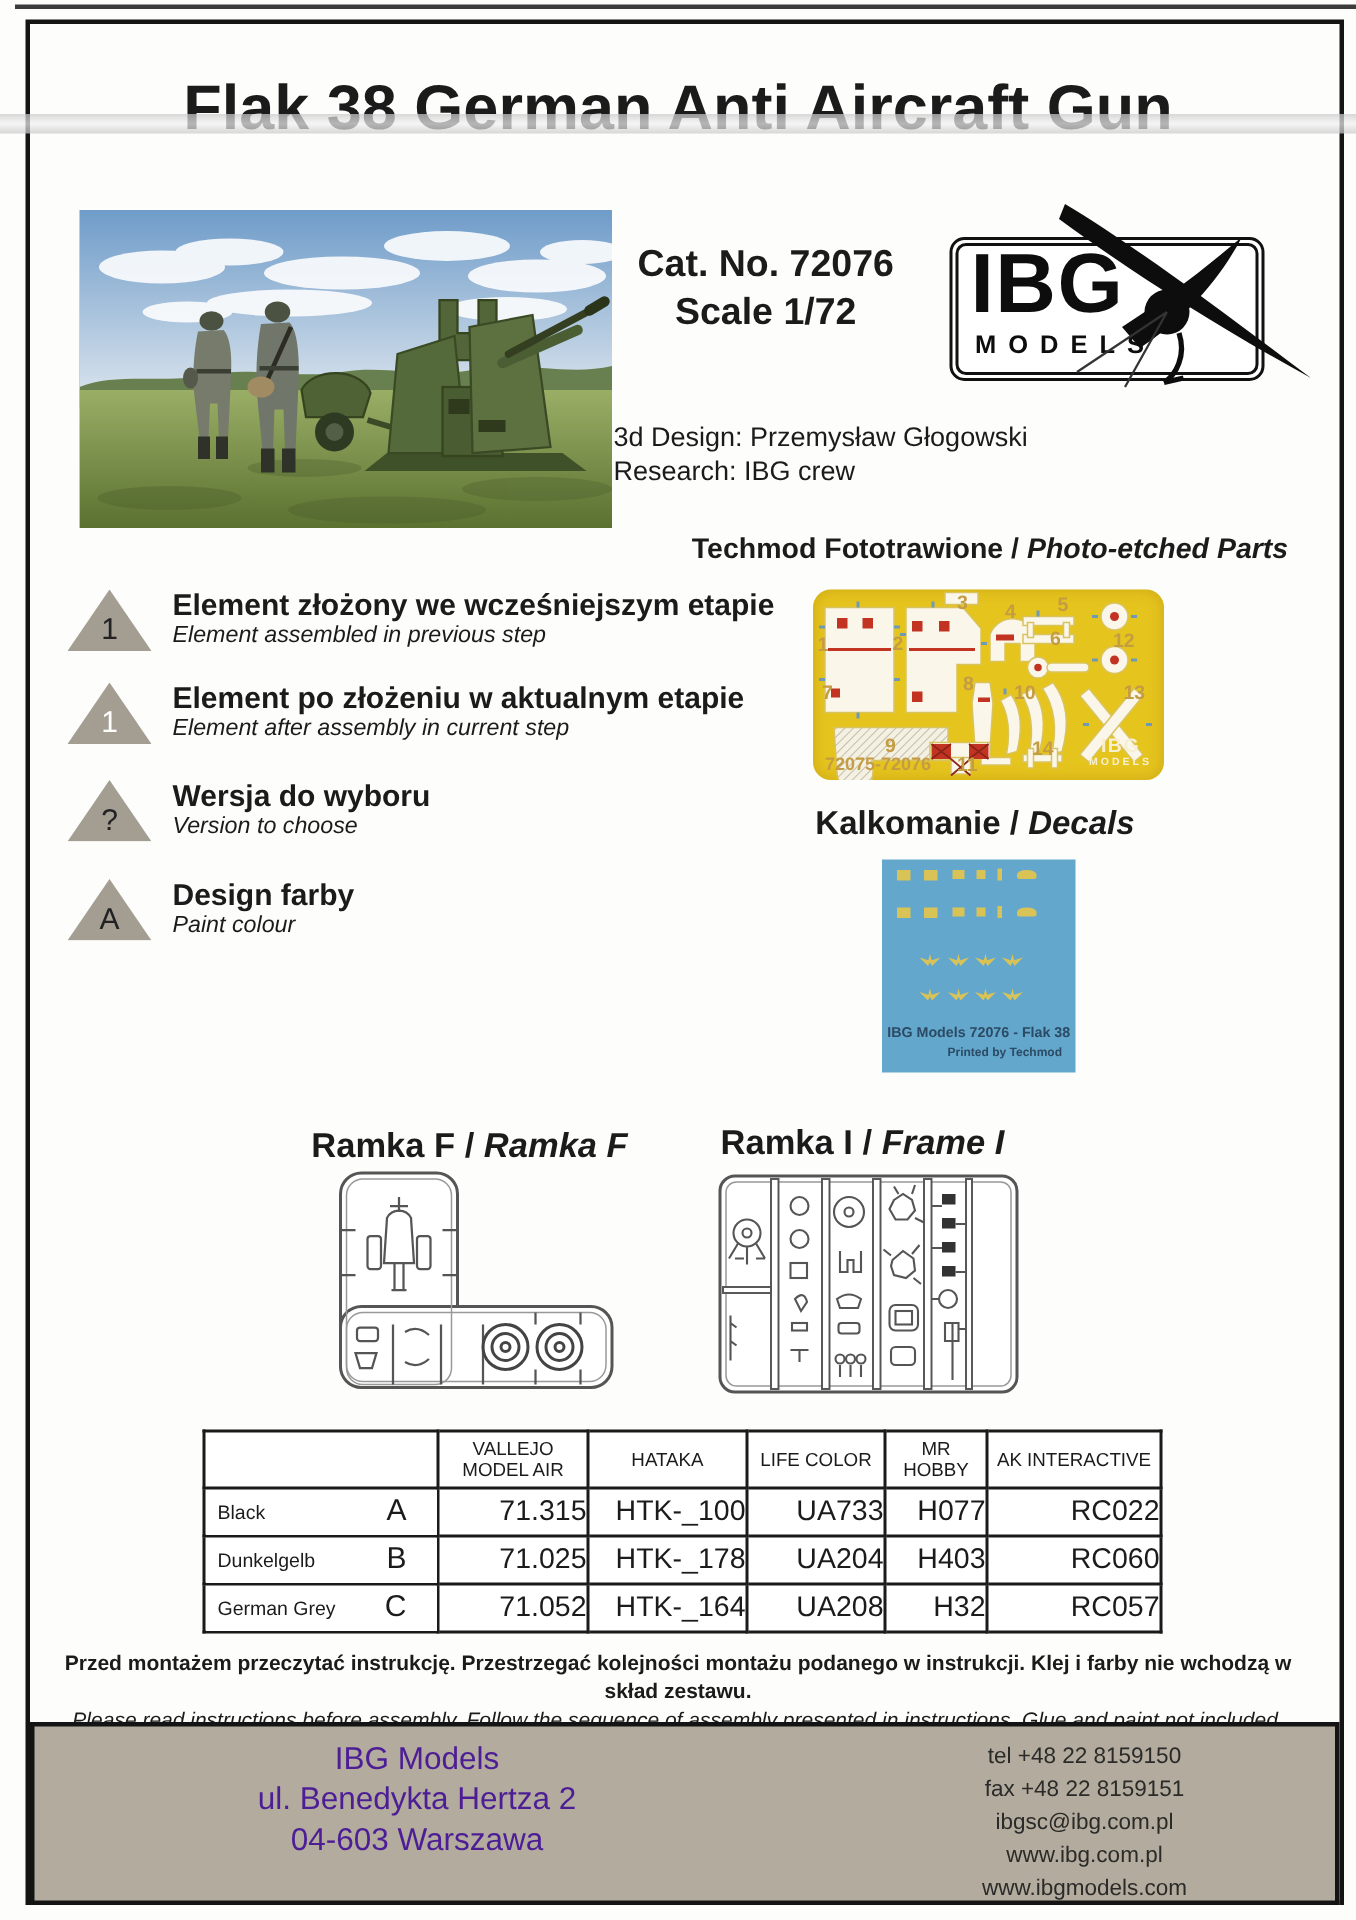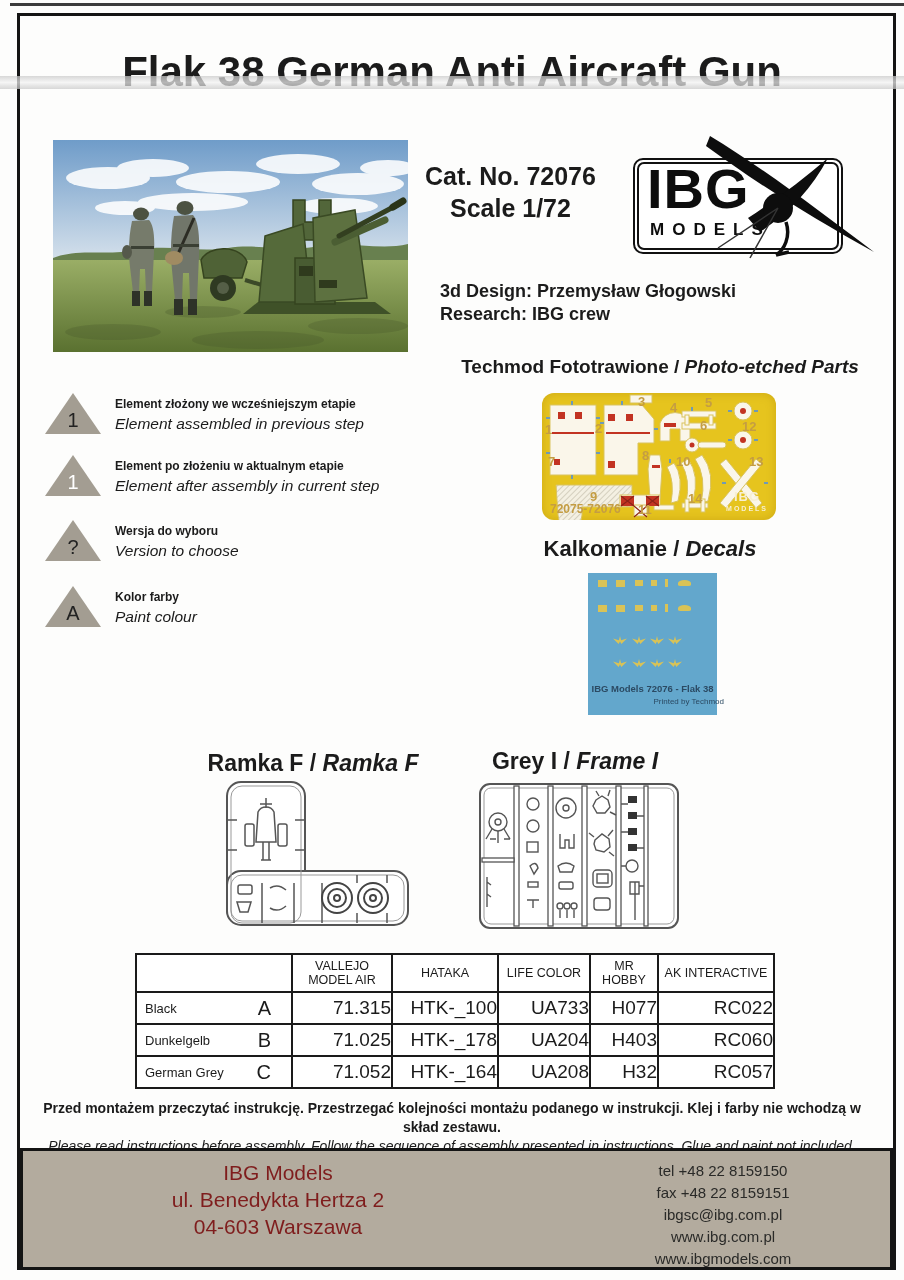--- a/index.html
+++ b/index.html
@@ -12,21 +12,21 @@
   .scan-stripe{top:76px;left:0;width:904px;height:13px;z-index:30;
      background:linear-gradient(#c9c9c9 0,#e3e3e3 30%,#f2f2f2 50%,#dcdcdc 75%,#c9c9c9 100%);opacity:.72;}
 
   .title{top:48px;left:20px;width:864px;text-align:center;font-size:42px;font-weight:bold;letter-spacing:0;}
 
   
   .boxart{left:53px;top:140px;width:355px;height:212px;background:#9db070;overflow:hidden;}
 
   
   .catno{left:425px;top:160px;font-size:25px;font-weight:bold;line-height:32px;text-align:center;}
-  .credits{left:440px;top:280px;font-size:18px;font-weight:bold;line-height:23px;}
+  .credits{left:409px;top:280px;font-size:18px;font-weight:normal;line-height:23px;}
 
   
   .logo{left:633px;top:158px;width:210px;height:96px;border:2px solid #111;border-radius:10px;background:#fff;box-sizing:border-box;}
   .logo-inner{position:absolute;inset:2px;border:2px solid #111;border-radius:7px;}
   .logo-ibg{position:absolute;left:12px;top:-4px;font-size:56px;font-weight:bold;letter-spacing:1px;color:#0d0d0d;}
   .logo-models{position:absolute;left:15px;top:60px;font-size:17px;font-weight:bold;letter-spacing:8px;color:#0d0d0d;}
   .logo-plane{left:600px;top:120px;width:300px;height:200px;z-index:5;pointer-events:none;}
 
   
   .sec-head{font-weight:bold;text-align:center;}
@@ -36,60 +36,60 @@
   .frf-head{left:178px;top:750px;width:270px;font-size:23px;}
   .fri-head{left:440px;top:748px;width:270px;font-size:23px;}
 
   
   .legend-item{left:45px;width:400px;display:flex;align-items:flex-start;}
   .tri{width:56px;height:41px;background:#a39d92;clip-path:polygon(50% 0,100% 100%,0 100%);
        display:flex;align-items:flex-end;justify-content:center;flex:0 0 56px;}
   .tri span{font-size:20px;line-height:24px;color:#222;padding-bottom:2px;}
   .tri .white{color:#fff;}
   .legend-text{margin-left:14px;padding-top:1px;}
-  .legend-pl{font-size:12px;font-weight:bold;line-height:20px;white-space:nowrap;}
+  .legend-pl{font-size:20px;font-weight:bold;line-height:20px;white-space:nowrap;}
   .legend-en{font-size:15.5px;font-style:italic;line-height:20px;white-space:nowrap;}
 
   
   .fret{left:542px;top:393px;width:234px;height:127px;background:#e6c41e;border-radius:12px;
         box-shadow:inset 0 0 10px rgba(160,120,0,.35);}
   .fret-num{position:absolute;color:#c49d43;font-weight:bold;font-size:13px;line-height:13px;}
   .fret-code{position:absolute;left:8px;bottom:4px;color:#c49d43;font-weight:bold;font-size:12px;}
   .fret-brand{position:absolute;right:8px;bottom:6px;color:#f7efd2;font-weight:bold;font-size:13px;
               line-height:10px;text-align:center;letter-spacing:1px;}
   .fret-brand small{font-size:7px;letter-spacing:2px;display:block;margin-top:2px;}
 
   
   .decal{left:588px;top:573px;width:129px;height:142px;background:#63a7cc;}
   .dmark{position:absolute;background:#d9c357;}
   .gull{position:absolute;width:14px;height:8px;background:#d9c357;
         clip-path:polygon(0 30%,42% 52%,50% 0,58% 52%,100% 30%,60% 100%,50% 68%,40% 100%);}
   .decal-label{position:absolute;left:0;top:110px;width:129px;text-align:center;color:#2b4a63;
                font-weight:bold;font-size:9.5px;}
   .decal-printed{position:absolute;left:0;top:124px;width:120px;text-align:right;color:#2b4a63;
-               font-weight:normal;font-size:8px;padding-left:16px;}
+               font-weight:bold;font-size:8px;}
 
   
   .paint-table{left:135px;top:953px;border-collapse:collapse;table-layout:fixed;}
   .paint-table td,.paint-table th{border:2px solid #1a1a1a;padding:0;background:#fff;}
   .paint-table th{font-size:12.5px;font-weight:normal;line-height:14px;height:36px;text-align:center;margin-top:26px;}
   .paint-table td{height:30px;text-align:right;}
   .cell-name{position:relative;}
   .row-name{position:absolute;left:8px;top:50%;transform:translateY(-50%);font-size:13px;}
   .row-letter{position:absolute;right:20px;top:50%;transform:translateY(-50%);font-size:20px;}
   .val{font-size:19px;}
 
   
   .warn{left:30px;top:1099px;width:844px;text-align:center;}
   .warn-pl{font-size:14px;font-weight:bold;line-height:19px;}
   .warn-en{font-size:14px;font-style:italic;line-height:19px;}
 
   
   .footer{left:20px;top:1148px;width:873px;height:122px;background:#b3ab9e;border:3px solid #141414;box-sizing:border-box;}
-  .addr{position:absolute;left:60px;top:8px;width:390px;text-align:center;font-size:21px;line-height:27px;color:#7f1d1d;}
+  .addr{position:absolute;left:60px;top:8px;width:390px;text-align:center;font-size:21px;line-height:27px;color:#4c1d95;}
   .contact{position:absolute;left:540px;top:9px;width:320px;text-align:center;font-size:15px;line-height:22px;color:#2a2a28;}
 </style>
 </head>
 <body>
 
 <div class="page">
 
   <div class="abs top-scan-line"></div>
   <div class="abs frame"></div>
 
@@ -302,21 +302,21 @@
     <div class="legend-text">
       <div class="legend-pl">Wersja do wyboru</div>
       <div class="legend-en">Version to choose</div>
     </div>
   </div>
   <div class="abs legend-item" style="top:586px">
     <div class="tri">
         <span>A</span>
       </div>
     <div class="legend-text">
-      <div class="legend-pl">Kolor farby</div>
+      <div class="legend-pl">Design farby</div>
       <div class="legend-en">Paint colour</div>
     </div>
   </div>
 
   <div class="abs sec-head dec-head">
     <span>Kalkomanie</span>
     <span> <span>/</span> </span>
     <span class="it">Decals</span>
   </div>
   <div class="abs decal">
@@ -377,21 +377,21 @@
           <circle cx="112" cy="118" r="9"></circle>
           <circle cx="112" cy="118" r="3"></circle>
         <circle cx="148" cy="118" r="15"></circle>
           <circle cx="148" cy="118" r="9"></circle>
           <circle cx="148" cy="118" r="3"></circle>
       </g>
     </svg>
   </div>
 
   <div class="abs sec-head fri-head">
-    <span>Grey I</span>
+    <span>Ramka I</span>
     <span> <span>/</span> </span>
     <span class="it">Frame I</span>
   </div>
   <div class="abs" style="left:478px;top:782px">
     <svg width="202" height="148" viewBox="0 0 202 148">
       <rect x="2" y="2" width="198" height="144" rx="10" fill="#fff" stroke="#555" stroke-width="2"></rect>
       <rect x="6" y="6" width="190" height="136" rx="7" fill="none" stroke="#999" stroke-width="1"></rect>
       <g fill="#fff" stroke="#555" stroke-width="1.3">
         <rect x="36" y="4" width="5" height="140"></rect>
         <rect x="70" y="4" width="5" height="140"></rect>

